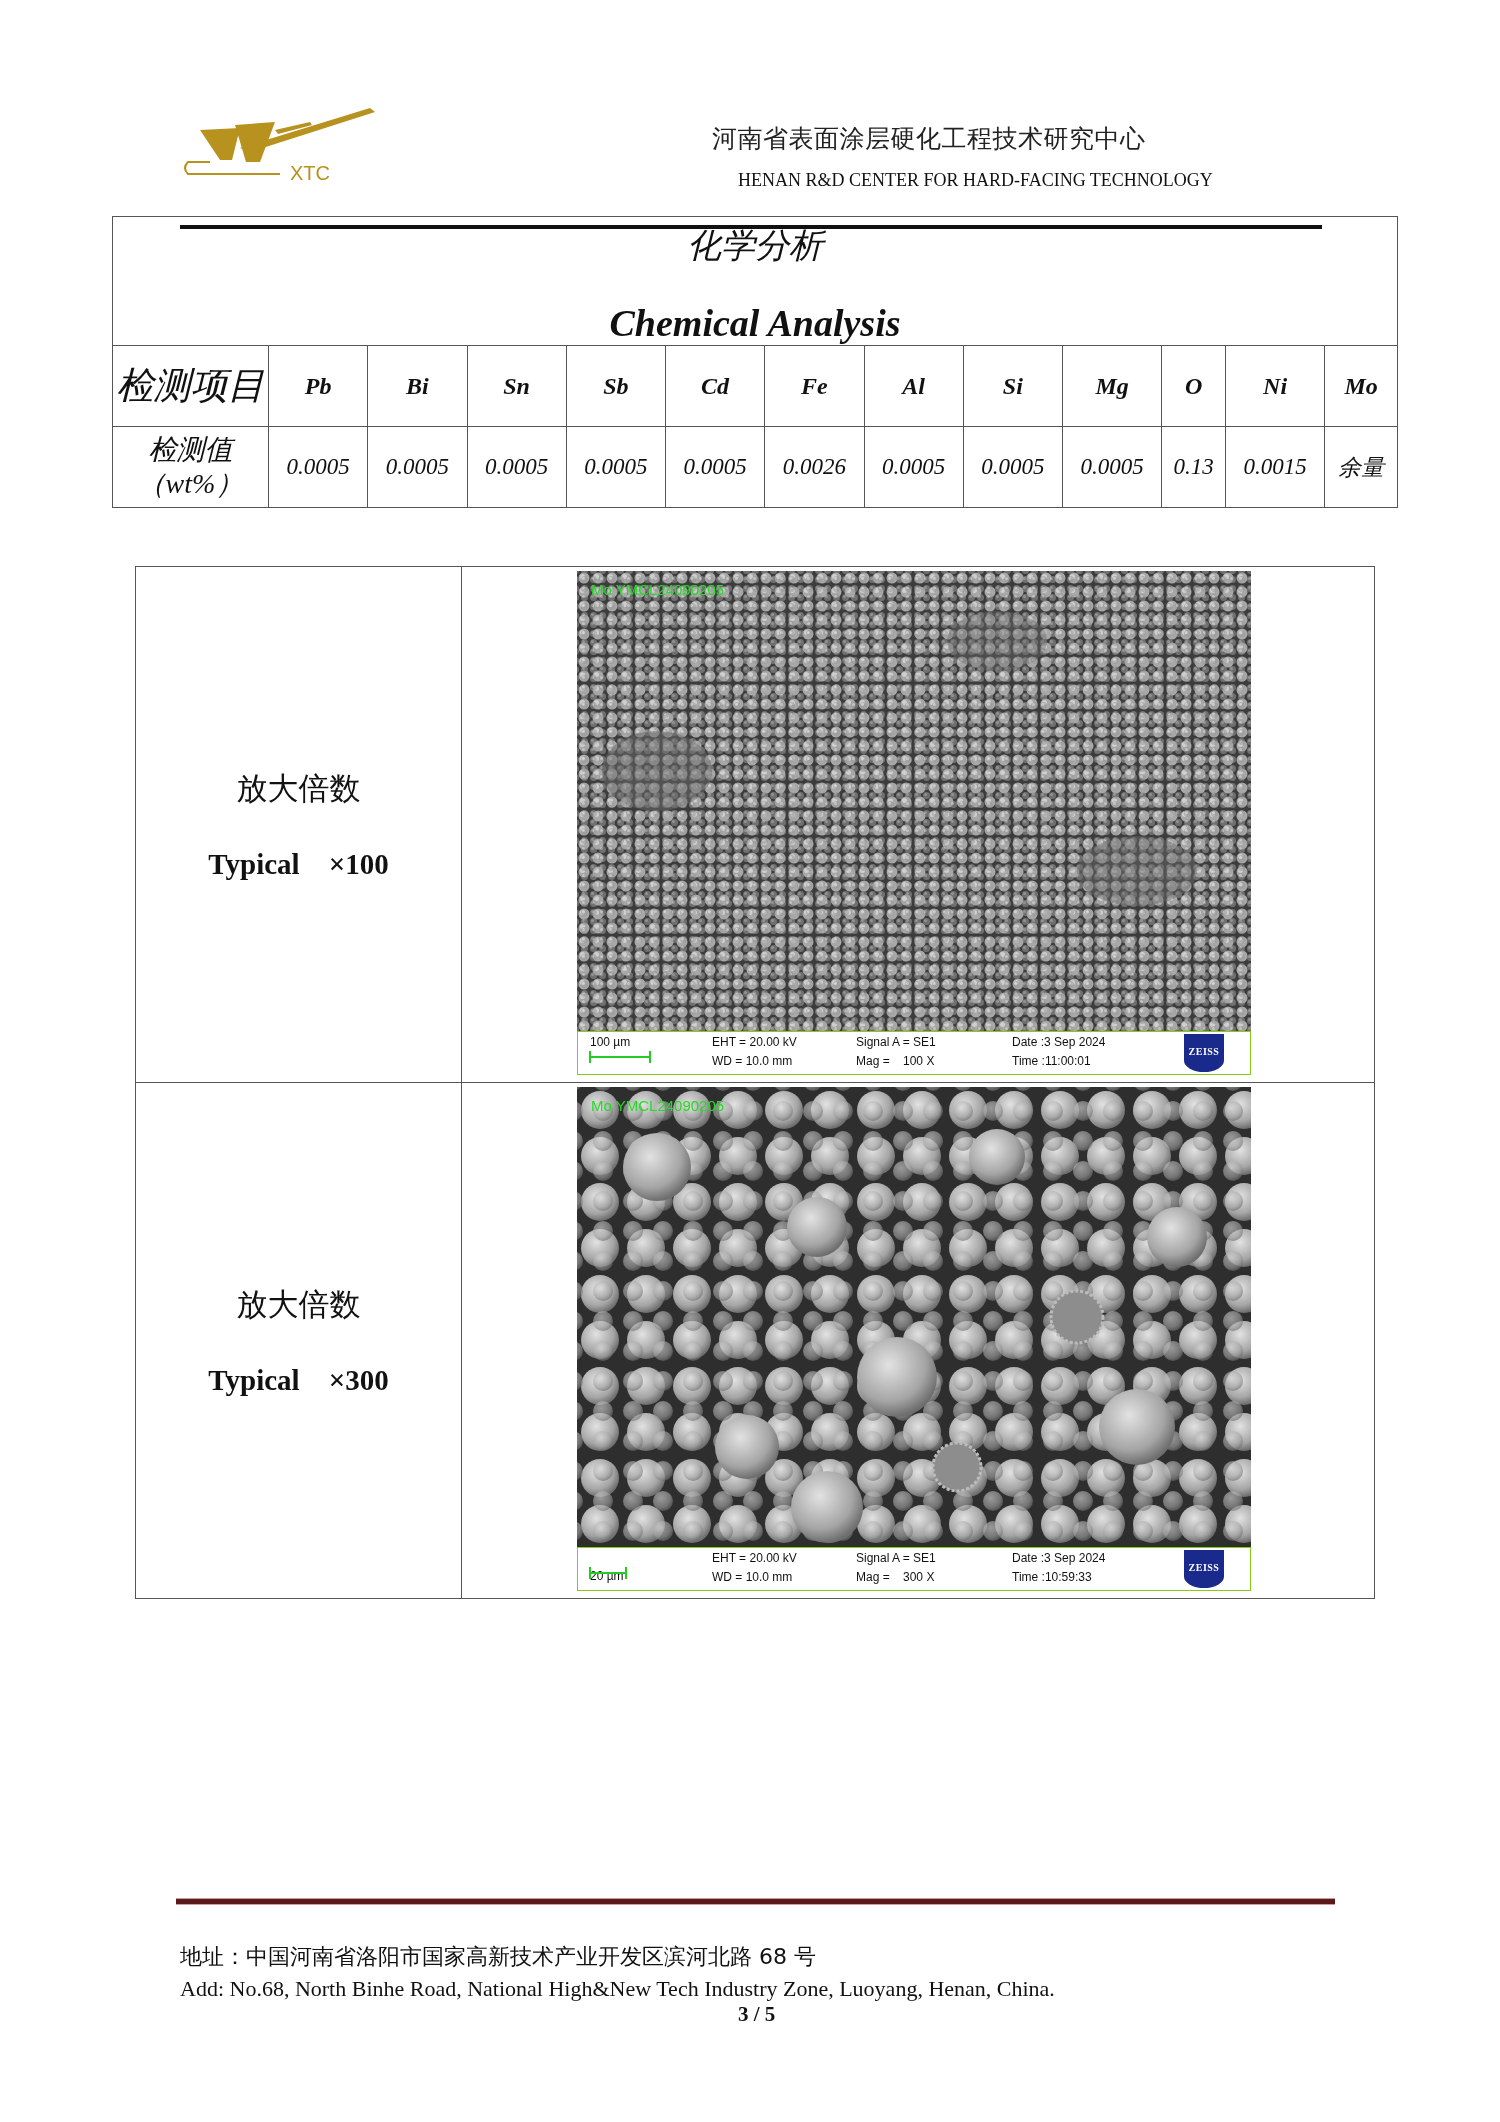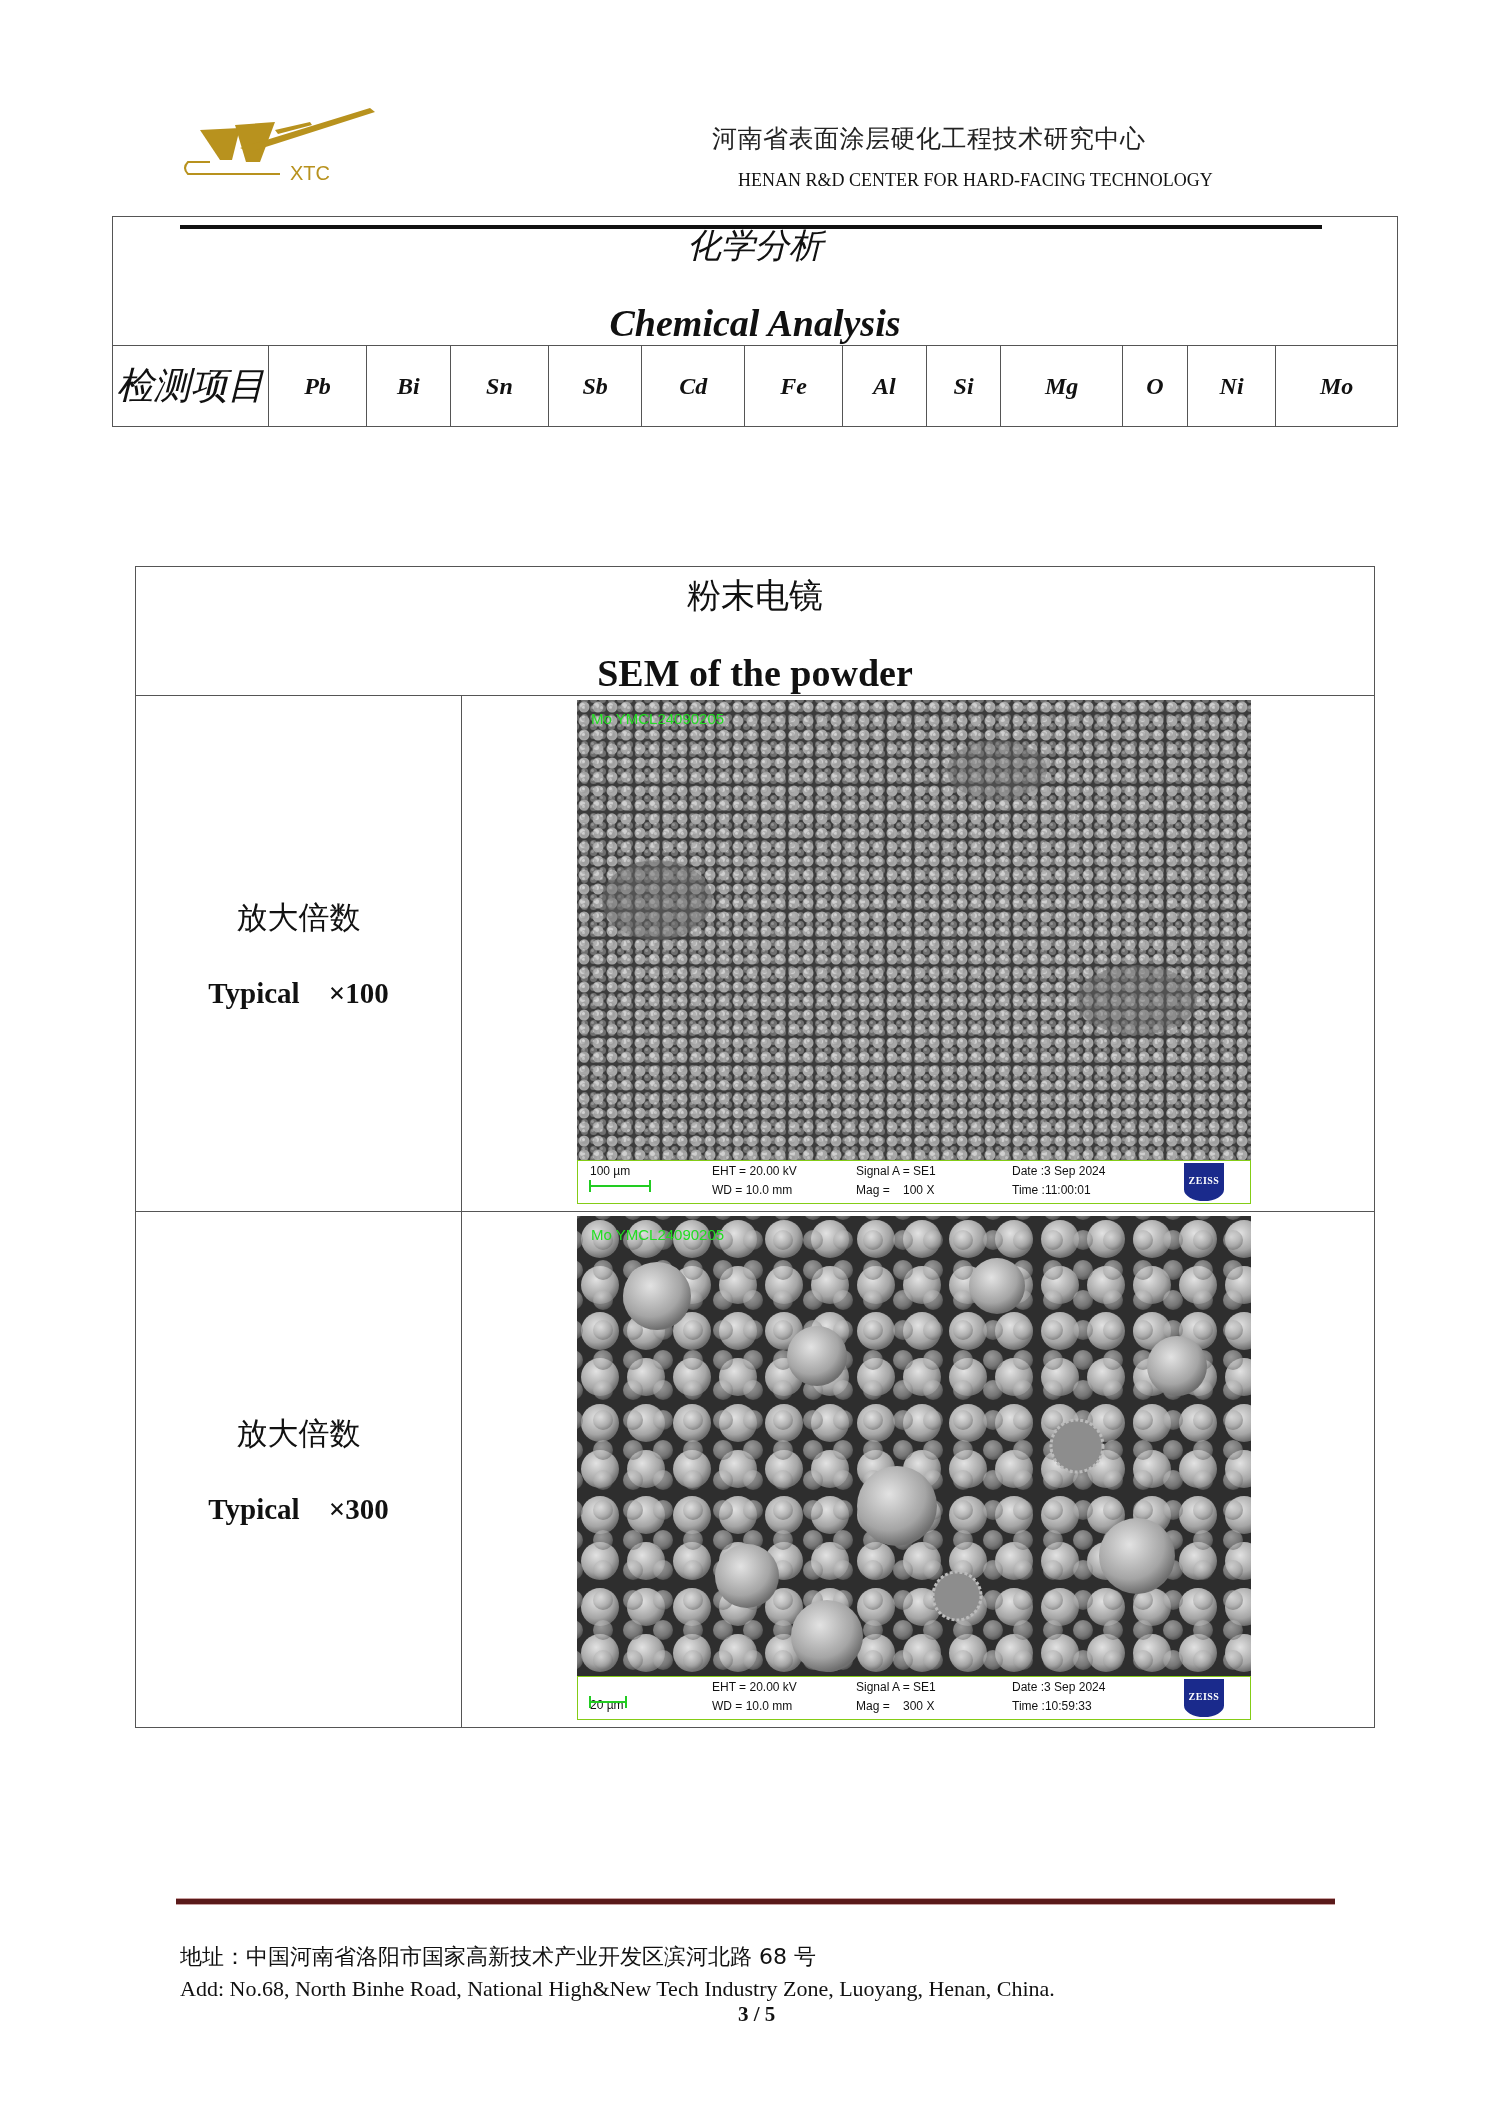--- a/index.html
+++ b/index.html
@@ -88,31 +88,43 @@
     <td>Sb</td>
     <td>Cd</td>
     <td>Fe</td>
     <td>Al</td>
     <td>Si</td>
     <td>Mg</td>
     <td>O</td>
     <td>Ni</td>
     <td>Mo</td>
   </tr>
+  <tr class="vrow">
+    <td class="lbl">
+      <span>检测值</span><br>
+      <span>（wt%）</span>
+    </td>
+    <td>0.0005</td>
+    <td>0.0005</td>
+    <td>0.0005</td>
+    <td>0.0005</td>
+    <td>0.0005</td>
+    <td>0.0026</td>
+    <td>0.0005</td>
+    <td>0.0005</td>
+    <td>0.0005</td>
+    <td>0.13</td>
+    <td>0.0015</td>
+    <td>余量</td>
+  </tr>
 </tbody>
   </table>
 
 <table class="abs sem">
   <tbody>
-      <tr>
-    <td colspan="2" class="title-cell">
-      <span class="title-cn">粉末电镜</span>
-      <span class="title-en">SEM of the powder</span>
-    </td>
-  </tr>
 
   <tr>
     <td class="lbl-cell">
       <span class="mag-cn">放大倍数</span>
       <span class="mag-en" style="white-space:pre">Typical    ×100</span>
     </td>
     <td class="img-cell">
       <div class="sem-img" style="top:4px">
         <svg class="sem-photo" viewBox="0 0 674 460" preserveAspectRatio="none">
           <defs>

